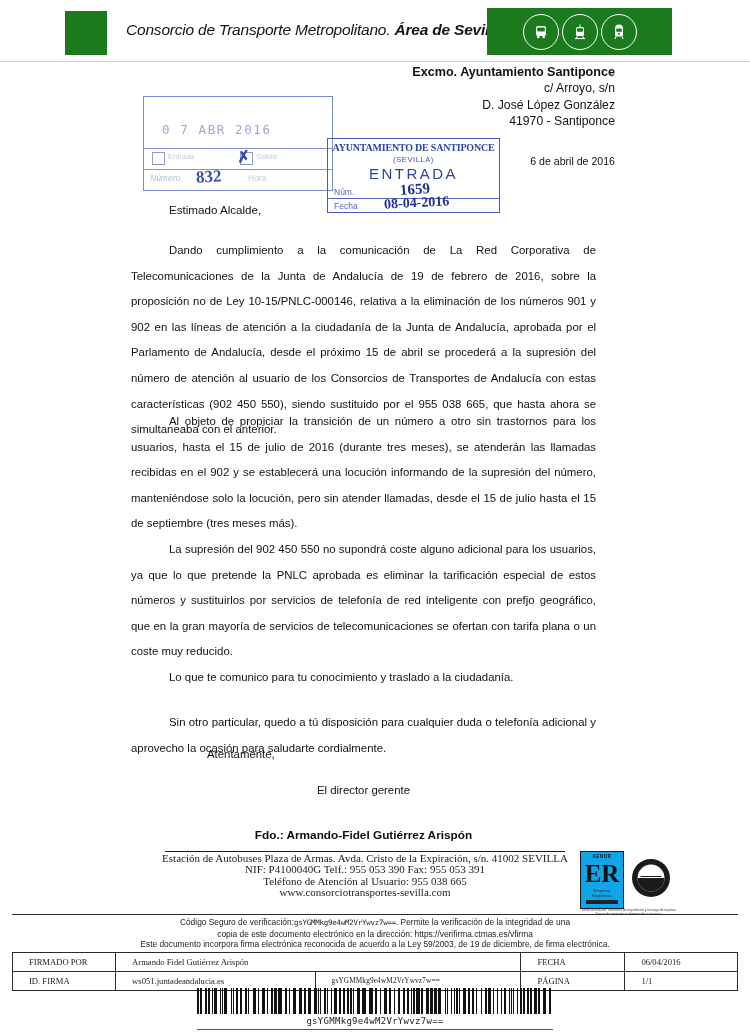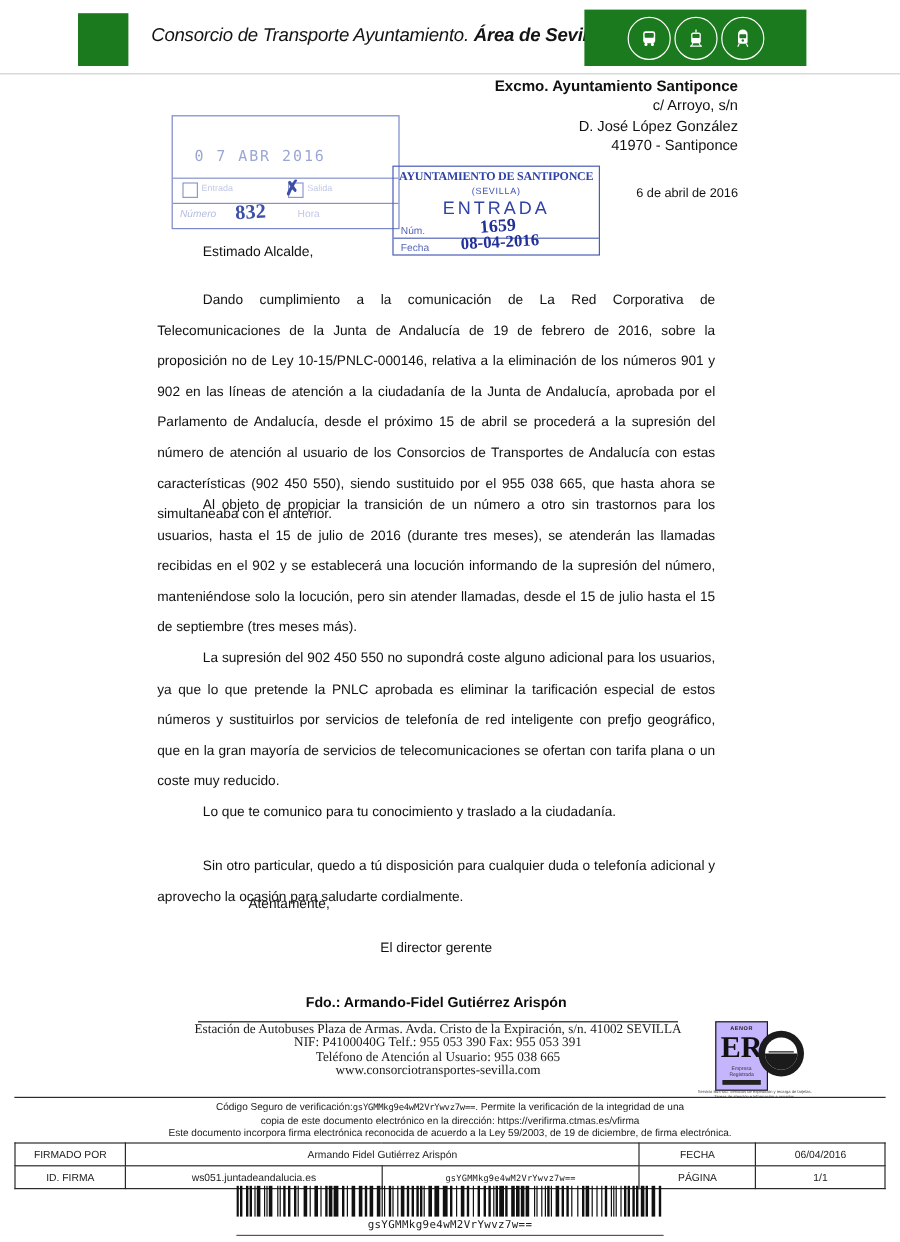--- a/index.html
+++ b/index.html
@@ -322,24 +322,24 @@
   .foot-addr .fa1 { text-align: center; }
 
   
   .cert-wrap {
     position: absolute;
     left: 580px; top: 851px;
     width: 98px; height: 58px;
   }
   .cert-er {
     position: absolute;
-    left: 16px; top: 0;
+    left: 0; top: 0;
     width: 42px; height: 56px;
     border: 1.1px solid #1b1b1b;
-    background: #c4b5fd;
+    background: #0ea5e9;
   }
   .cert-er .aenor {
     position: absolute;
     left: 0; top: 2px; width: 42px;
     text-align: center;
     font-size: 4.6px;
     letter-spacing: 0.5px;
     font-weight: bold;
     color: #1b1b1b;
   }
@@ -408,24 +408,24 @@
   .sig-table {
     position: absolute;
     left: 12px; top: 952px;
     width: 726px;
     border-collapse: collapse;
     font-size: 8.6px;
     color: #1b1b1b;
   }
   .sig-table td {
     border: 1px solid #2b2b2b;
-    padding: 3px 2px;
-    text-align: center;
+    padding: 3px 16px;
     height: 12px;
     vertical-align: middle;
+    font-family: Liberation Serif, serif;
   }
   .sig-table .c-lbl { width: 90px; }
   .sig-table .c-mid { width: 430px; }
   .sig-table .c-fec { width: 96px; }
   .sig-table .c-val { width: 106px; }
   .mono-code {
     font-family: "DejaVu Sans Mono", monospace;
     font-size: 7.2px;
     letter-spacing: 0.2px;
   }
@@ -453,21 +453,21 @@
     background: #555555;
   }
 </style>
 </head>
 <body>
 
 <div id="page">
 
   <div class="header">
     <div class="hdr-square"></div>
-    <div class="hdr-title"><span>Consorcio de Transporte Ayuntamiento. </span><span class="strong">Área de Sevilla</span></div>
+    <div class="hdr-title"><span>Consorcio de Transporte Metropolitano. </span><span class="strong">Área de Sevilla</span></div>
     <div class="hdr-green">
       <div class="hdr-icons">
         <div class="tr-icon">
           <svg width="20" height="20" viewBox="0 0 20 20">
             <rect x="5" y="4" width="10" height="10" rx="2" fill="#fff"></rect>
             <rect x="6.2" y="5.4" width="7.6" height="4" rx="0.8" fill="#1b7a1e"></rect>
             <circle cx="7.3" cy="15" r="1.3" fill="#fff"></circle>
             <circle cx="12.7" cy="15" r="1.3" fill="#fff"></circle>
           </svg>
         </div>

